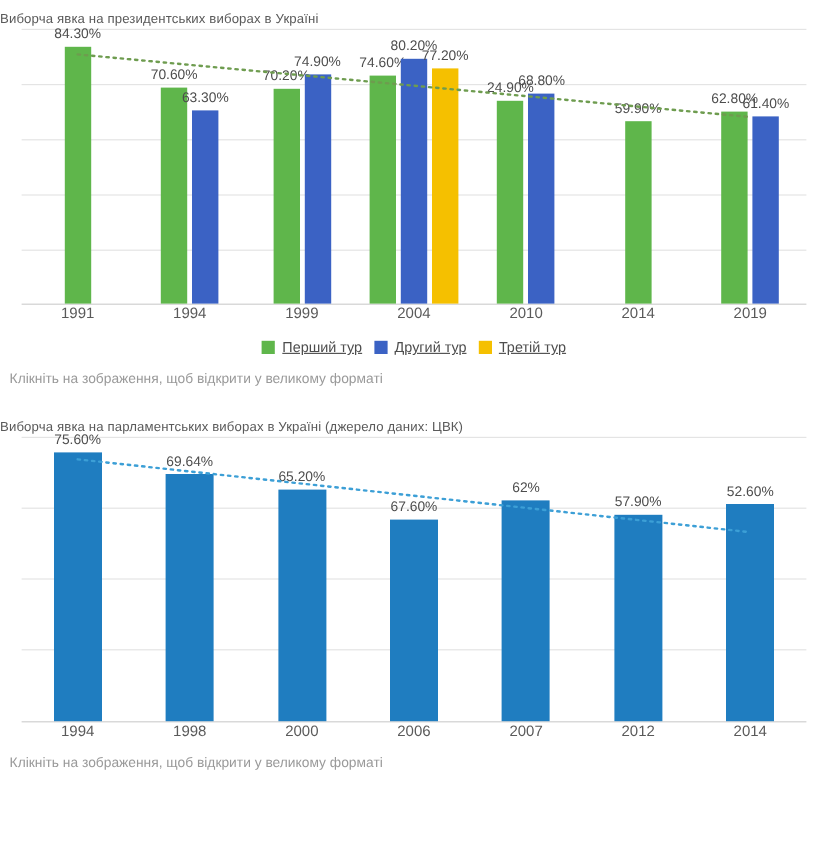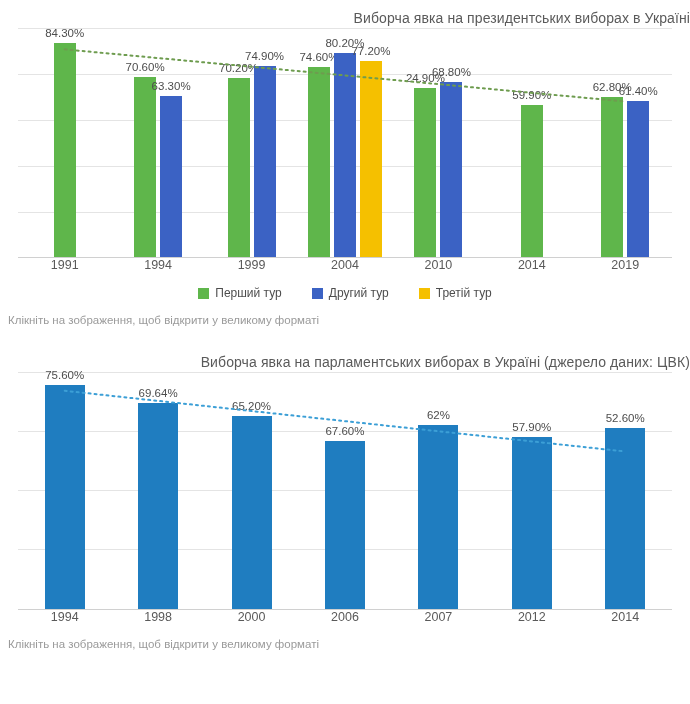--- a/index.html
+++ b/index.html
@@ -15,22 +15,22 @@
     position: relative;
     overflow: hidden;
   }
 
   .chart-block {
     position: relative;
     width: 690px;
   }
 
   .chart-title {
-    text-align: right;
-    font-size: 14px;
+    text-align: left;
+    font-size: 11px;
     color: #5a5a5a;
     padding-top: 10px;
     padding-bottom: 2px;
     letter-spacing: 0.1px;
   }
 
   
   .plot {
     position: relative;
     margin: 0 18px 0 18px;
@@ -110,22 +110,23 @@
     flex: 1 1 0;
     text-align: center;
     font-size: 12.5px;
     color: #5a5a5a;
   }
 
   
   .legend {
     display: flex;
     justify-content: center;
-    gap: 30px;
+    gap: 10px;
     margin-top: 14px;
+    text-decoration: underline;
   }
   .legend-item {
     display: flex;
     align-items: center;
     gap: 6px;
     font-size: 12px;
     color: #4d4d4d;
   }
   .legend-swatch {
     width: 11px;

